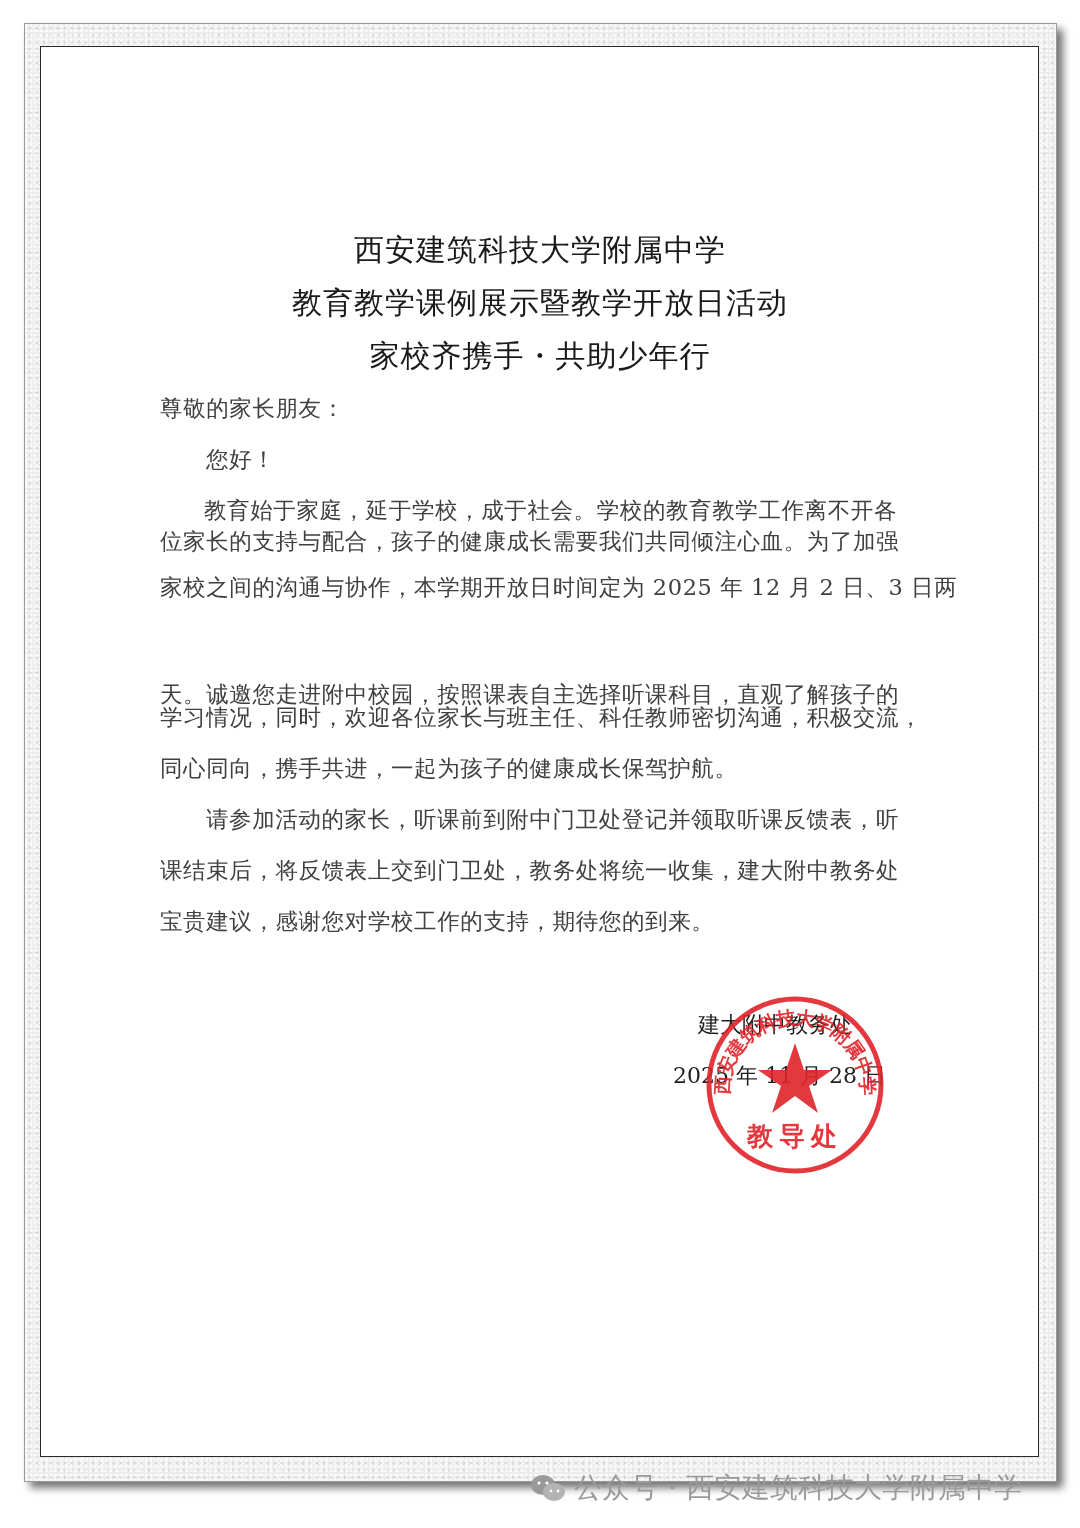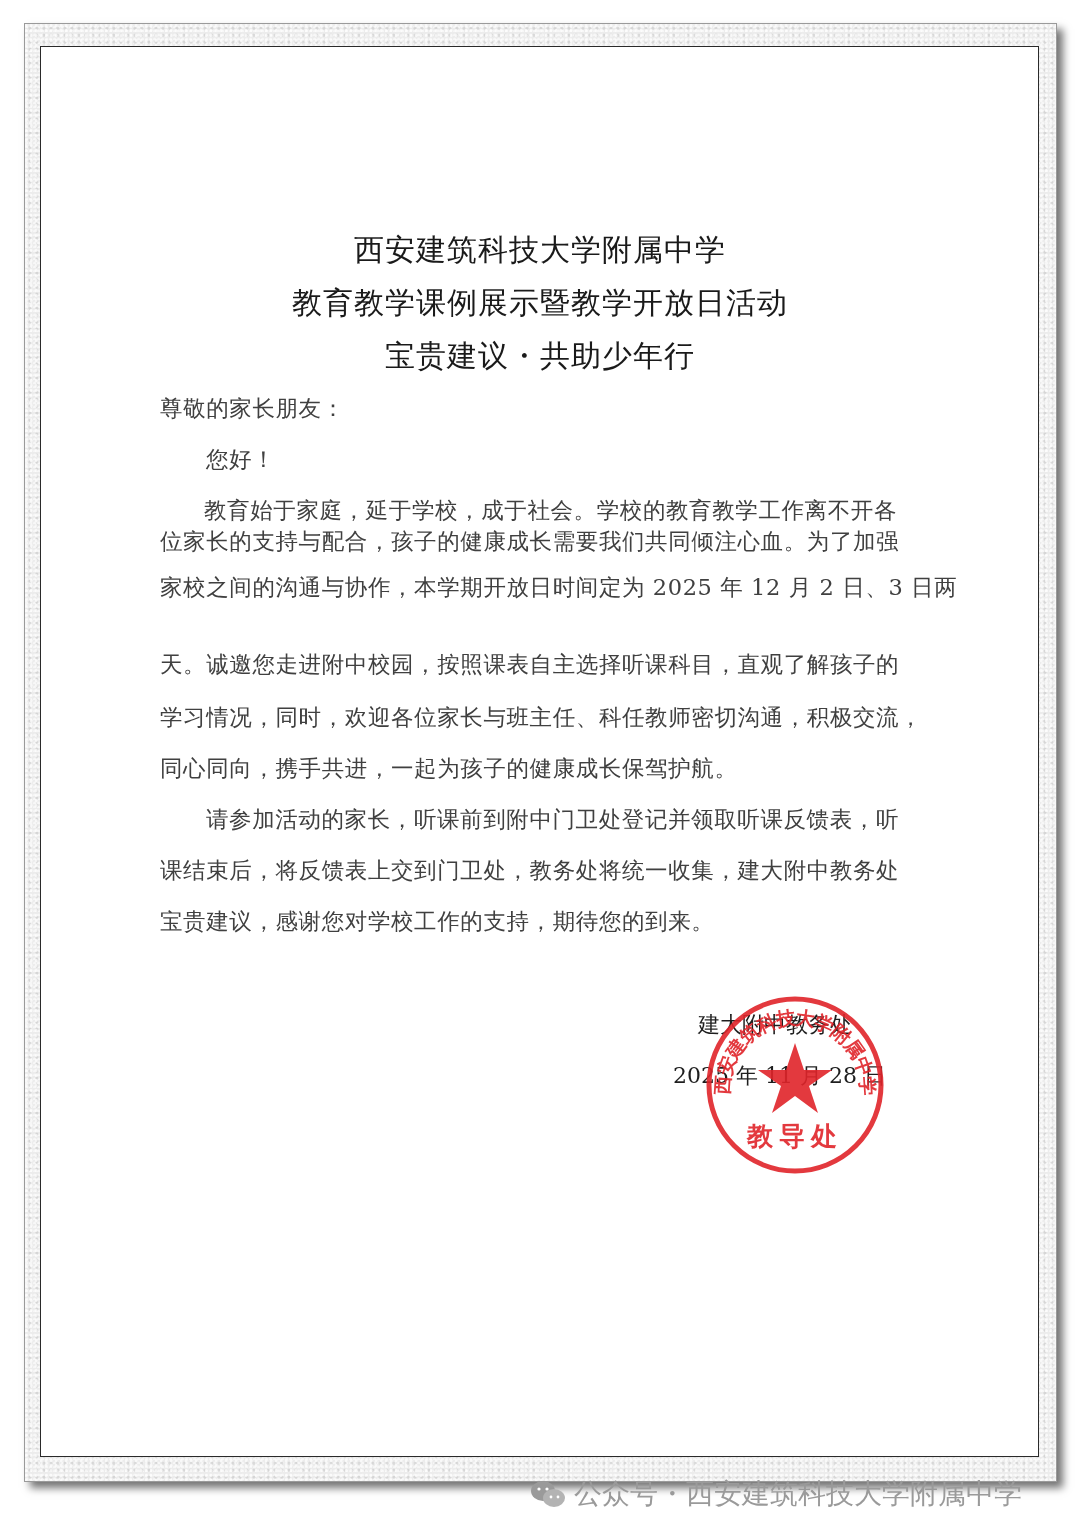--- a/index.html
+++ b/index.html
@@ -25,40 +25,40 @@
   .title {
     position:absolute; left:0; width:1080px; text-align:center;
     font-family: "DejaVu Sans", "Liberation Sans", sans-serif;
     font-size:30px; color:#1a1a1a; letter-spacing:1px; font-weight:500;
   }
   .line { position:absolute; left:160px; font-size:22.5px; color:#404040; white-space:nowrap; letter-spacing:0.6px; }
   .sig { position:absolute; font-size:22px; color:#1e1e1e; white-space:nowrap; }
   .stamp { position:absolute; left:703px; top:993px; width:184px; height:184px; opacity:0.9; }
   .watermark {
     position:absolute; left:530px; top:1468px; height:40px; display:flex; align-items:center; gap:8px;
-    font-family: "DejaVu Sans", "Liberation Sans", sans-serif; font-size:28px; color:#9a9a9a;margin-top:6px;
+    font-family: "DejaVu Sans", "Liberation Sans", sans-serif; font-size:28px; color:#9a9a9a;
   }
 </style>
 </head>
 <body>
 
 <div class="frame"></div>
 <div class="paper"></div>
 
 <div class="title" style="top:230px;">西安建筑科技大学附属中学</div>
 <div class="title" style="top:283px;">教育教学课例展示暨教学开放日活动</div>
-<div class="title" style="top:336px;">宝贵建议・共助少年行</div>
+<div class="title" style="top:336px;">家校齐携手・共助少年行</div>
 
 <div class="line" style="top:393px;">尊敬的家长朋友：</div>
 <div class="line" style="top:444px; left:206px;font-family:Liberation Serif, serif;">您好！</div>
 
 <div class="line" style="top:495px; left:204px;text-align:right;">教育始于家庭，延于学校，成于社会。学校的教育教学工作离不开各</div>
 <div class="line" style="top:526px;">位家长的支持与配合，孩子的健康成长需要我们共同倾注心血。为了加强</div>
 <div class="line" style="top:572px;">家校之间的沟通与协作，本学期开放日时间定为 2025 年 12 月 2 日、3 日两</div>
-<div class="line" style="top:649px;">天。诚邀您走进附中校园，按照课表自主选择听课科目，直观了解孩子的</div>
+<div class="line" style="top:679px;">天。诚邀您走进附中校园，按照课表自主选择听课科目，直观了解孩子的</div>
 <div class="line" style="top:702px;">学习情况，同时，欢迎各位家长与班主任、科任教师密切沟通，积极交流，</div>
 <div class="line" style="top:753px;">同心同向，携手共进，一起为孩子的健康成长保驾护航。</div>
 
 <div class="line" style="top:804px; left:206px;">请参加活动的家长，听课前到附中门卫处登记并领取听课反馈表，听</div>
 <div class="line" style="top:855px;">课结束后，将反馈表上交到门卫处，教务处将统一收集，建大附中教务处</div>
 <div class="line" style="top:906px;font-family:Liberation Serif, serif;">宝贵建议，感谢您对学校工作的支持，期待您的到来。</div>
 
 <div class="sig" style="left:698px; top:1010px;">建大附中教务处</div>
 <div class="sig" style="left:673px; top:1061px;">2025 年 11 月 28 日</div>
 

